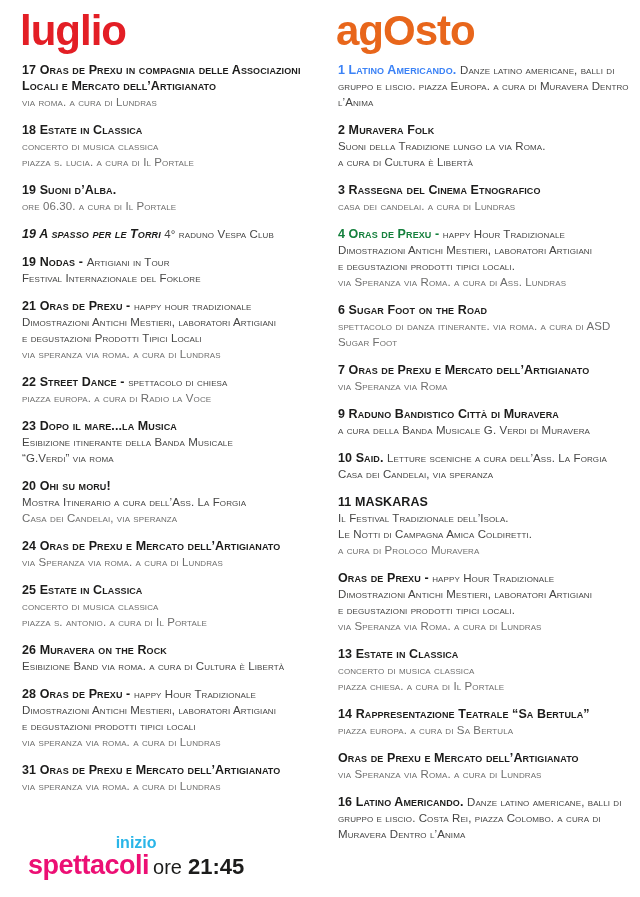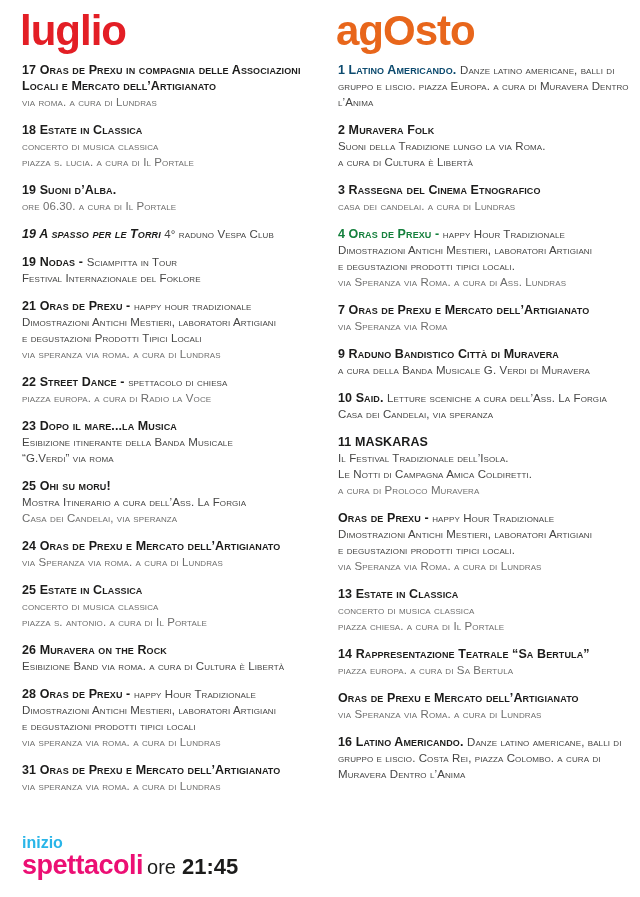--- a/index.html
+++ b/index.html
@@ -16,21 +16,21 @@
   }
   .events{}
   .event{margin-bottom:12px;}
   .line{
     font-variant:small-caps;
     font-size:11.5px;line-height:16px;letter-spacing:0.1px;
   }
   .s-b{font-weight:700;font-size:12.5px;}
   .s-d{font-weight:400;}
   .s-g{font-weight:400;}
-  .footer{position:absolute;left:22px;top:836px;}
+  .footer{position:absolute;left:28px;top:836px;text-align:center;}
   .inizio{font-size:16px;font-weight:700;line-height:14px;margin-bottom:0px;}
   .footer-row{white-space:nowrap;}
   .spett{font-size:27px;font-weight:700;letter-spacing:-0.5px;}
   .ore{font-size:20px;font-weight:400;margin-left:4px;}
   .time{font-size:22px;font-weight:700;margin-left:6px;}
 </style>
 </head>
 <body>
 
 <div class="page">
@@ -48,40 +48,40 @@
           <div class="line"><span class="s-g" style="color: rgb(110, 110, 109);">piazza s. lucia. a cura di Il Portale</span></div>
         </div>
         <div class="event">
           <div class="line"><span class="s-b" style="color: rgb(28, 28, 27);">19 Suoni d’Alba.</span></div>
           <div class="line"><span class="s-g" style="color: rgb(110, 110, 109);">ore 06.30. a cura di Il Portale</span></div>
         </div>
         <div class="event">
           <div class="line"><span class="s-b" style="color: rgb(28, 28, 27); font-style: italic;">19 A spasso per le Torri </span><span class="s-d" style="color: rgb(69, 69, 68);">4° raduno Vespa Club</span></div>
         </div>
         <div class="event">
-          <div class="line"><span class="s-b" style="color: rgb(28, 28, 27);">19 Nodas - </span><span class="s-d" style="color: rgb(69, 69, 68);">Sciampitta in Tour</span></div>
+          <div class="line"><span class="s-b" style="color: rgb(28, 28, 27);">19 Nodas - </span><span class="s-d" style="color: rgb(69, 69, 68);">Artigiani in Tour</span></div>
           <div class="line"><span class="s-d" style="color: rgb(69, 69, 68);">Festival Internazionale del Foklore</span></div>
         </div>
         <div class="event">
           <div class="line"><span class="s-b" style="color: rgb(28, 28, 27);">21 Oras de Prexu - </span><span class="s-d" style="color: rgb(69, 69, 68);">happy hour tradizionale</span></div>
           <div class="line"><span class="s-d" style="color: rgb(69, 69, 68);">Dimostrazioni Antichi Mestieri, laboratori Artigiani</span></div>
           <div class="line"><span class="s-d" style="color: rgb(69, 69, 68);">e degustazioni Prodotti Tipici Locali</span></div>
           <div class="line"><span class="s-g" style="color: rgb(110, 110, 109);">via speranza via roma. a cura di Lundras</span></div>
         </div>
         <div class="event">
           <div class="line"><span class="s-b" style="color: rgb(28, 28, 27);">22 Street Dance - </span><span class="s-d" style="color: rgb(69, 69, 68);">spettacolo di chiesa</span></div>
           <div class="line"><span class="s-g" style="color: rgb(110, 110, 109);">piazza europa. a cura di Radio la Voce</span></div>
         </div>
         <div class="event">
           <div class="line"><span class="s-b" style="color: rgb(28, 28, 27);">23 Dopo il mare...la Musica</span></div>
           <div class="line"><span class="s-d" style="color: rgb(69, 69, 68);">Esibizione itinerante della Banda Musicale</span></div>
           <div class="line"><span class="s-d" style="color: rgb(69, 69, 68);">“G.Verdi” via roma</span></div>
         </div>
         <div class="event">
-          <div class="line"><span class="s-b" style="color: rgb(28, 28, 27);">25 Ohi su moru!</span></div>
+          <div class="line"><span class="s-b" style="color: rgb(28, 28, 27);">20 Ohi su moru!</span></div>
           <div class="line"><span class="s-d" style="color: rgb(69, 69, 68);">Mostra Itinerario a cura dell’Ass. La Forgia</span></div>
           <div class="line"><span class="s-g" style="color: rgb(110, 110, 109);">Casa dei Candelai, via speranza</span></div>
         </div>
         <div class="event">
           <div class="line"><span class="s-b" style="color: rgb(28, 28, 27);">24 Oras de Prexu e Mercato dell’Artigianato</span></div>
           <div class="line"><span class="s-g" style="color: rgb(110, 110, 109);">via Speranza via roma. a cura di Lundras</span></div>
         </div>
         <div class="event">
           <div class="line"><span class="s-b" style="color: rgb(28, 28, 27);">25 Estate in Classica</span></div>
           <div class="line"><span class="s-g" style="color: rgb(110, 110, 109);">concerto di musica classica</span></div>
@@ -101,36 +101,40 @@
           <div class="line"><span class="s-b" style="color: rgb(28, 28, 27);">31 Oras de Prexu e Mercato dell’Artigianato</span></div>
           <div class="line"><span class="s-g" style="color: rgb(110, 110, 109);">via speranza via roma. a cura di Lundras</span></div>
         </div>
       </div>
   </div>
 
   <div class="col col-right">
     <div class="col-title" style="color: rgb(232, 102, 27);">agOsto</div>
     <div class="events">
         <div class="event">
-          <div class="line"><span class="s-b" style="color: #0c4a6e;">1 Latino Americando. </span><span class="s-d" style="color: rgb(69, 69, 68);">Danze latino americane, balli di gruppo e liscio. piazza Europa. a cura di Muravera Dentro l’Anima</span></div>
+          <div class="line"><span class="s-b" style="color: #3b82f6;">1 Latino Americando. </span><span class="s-d" style="color: rgb(69, 69, 68);">Danze latino americane, balli di gruppo e liscio. piazza Europa. a cura di Muravera Dentro l’Anima</span></div>
         </div>
         <div class="event">
           <div class="line"><span class="s-b" style="color: rgb(28, 28, 27);">2 Muravera Folk</span></div>
           <div class="line"><span class="s-d" style="color: rgb(69, 69, 68);">Suoni della Tradizione lungo la via Roma.</span></div>
           <div class="line"><span class="s-d" style="color: rgb(69, 69, 68);">a cura di Cultura è Libertà</span></div>
         </div>
         <div class="event">
           <div class="line"><span class="s-b" style="color: rgb(28, 28, 27);">3 Rassegna del Cinema Etnografico</span></div>
           <div class="line"><span class="s-g" style="color: rgb(110, 110, 109);">casa dei candelai. a cura di Lundras</span></div>
         </div>
         <div class="event">
           <div class="line"><span class="s-b" style="color: #15803d;">4 Oras de Prexu - </span><span class="s-d" style="color: rgb(69, 69, 68);">happy Hour Tradizionale</span></div>
           <div class="line"><span class="s-d" style="color: rgb(69, 69, 68);">Dimostrazioni Antichi Mestieri, laboratori Artigiani</span></div>
           <div class="line"><span class="s-d" style="color: rgb(69, 69, 68);">e degustazioni prodotti tipici locali.</span></div>
           <div class="line"><span class="s-g" style="color: rgb(110, 110, 109);">via Speranza via Roma. a cura di Ass. Lundras</span></div>
+        </div>
+        <div class="event">
+          <div class="line"><span class="s-b" style="color: rgb(28, 28, 27);">6 Sugar Foot on the Road</span></div>
+          <div class="line"><span class="s-g" style="color: rgb(110, 110, 109);">spettacolo di danza itinerante. via roma. a cura di ASD Sugar Foot</span></div>
         </div>
         <div class="event">
           <div class="line"><span class="s-b" style="color: rgb(28, 28, 27);">7 Oras de Prexu e Mercato dell’Artigianato</span></div>
           <div class="line"><span class="s-g" style="color: rgb(110, 110, 109);">via Speranza via Roma</span></div>
         </div>
         <div class="event">
           <div class="line"><span class="s-b" style="color: rgb(28, 28, 27);">9 Raduno Bandistico Città di Muravera</span></div>
           <div class="line"><span class="s-d" style="color: rgb(69, 69, 68);">a cura della Banda Musicale G. Verdi di Muravera</span></div>
         </div>
         <div class="event">

